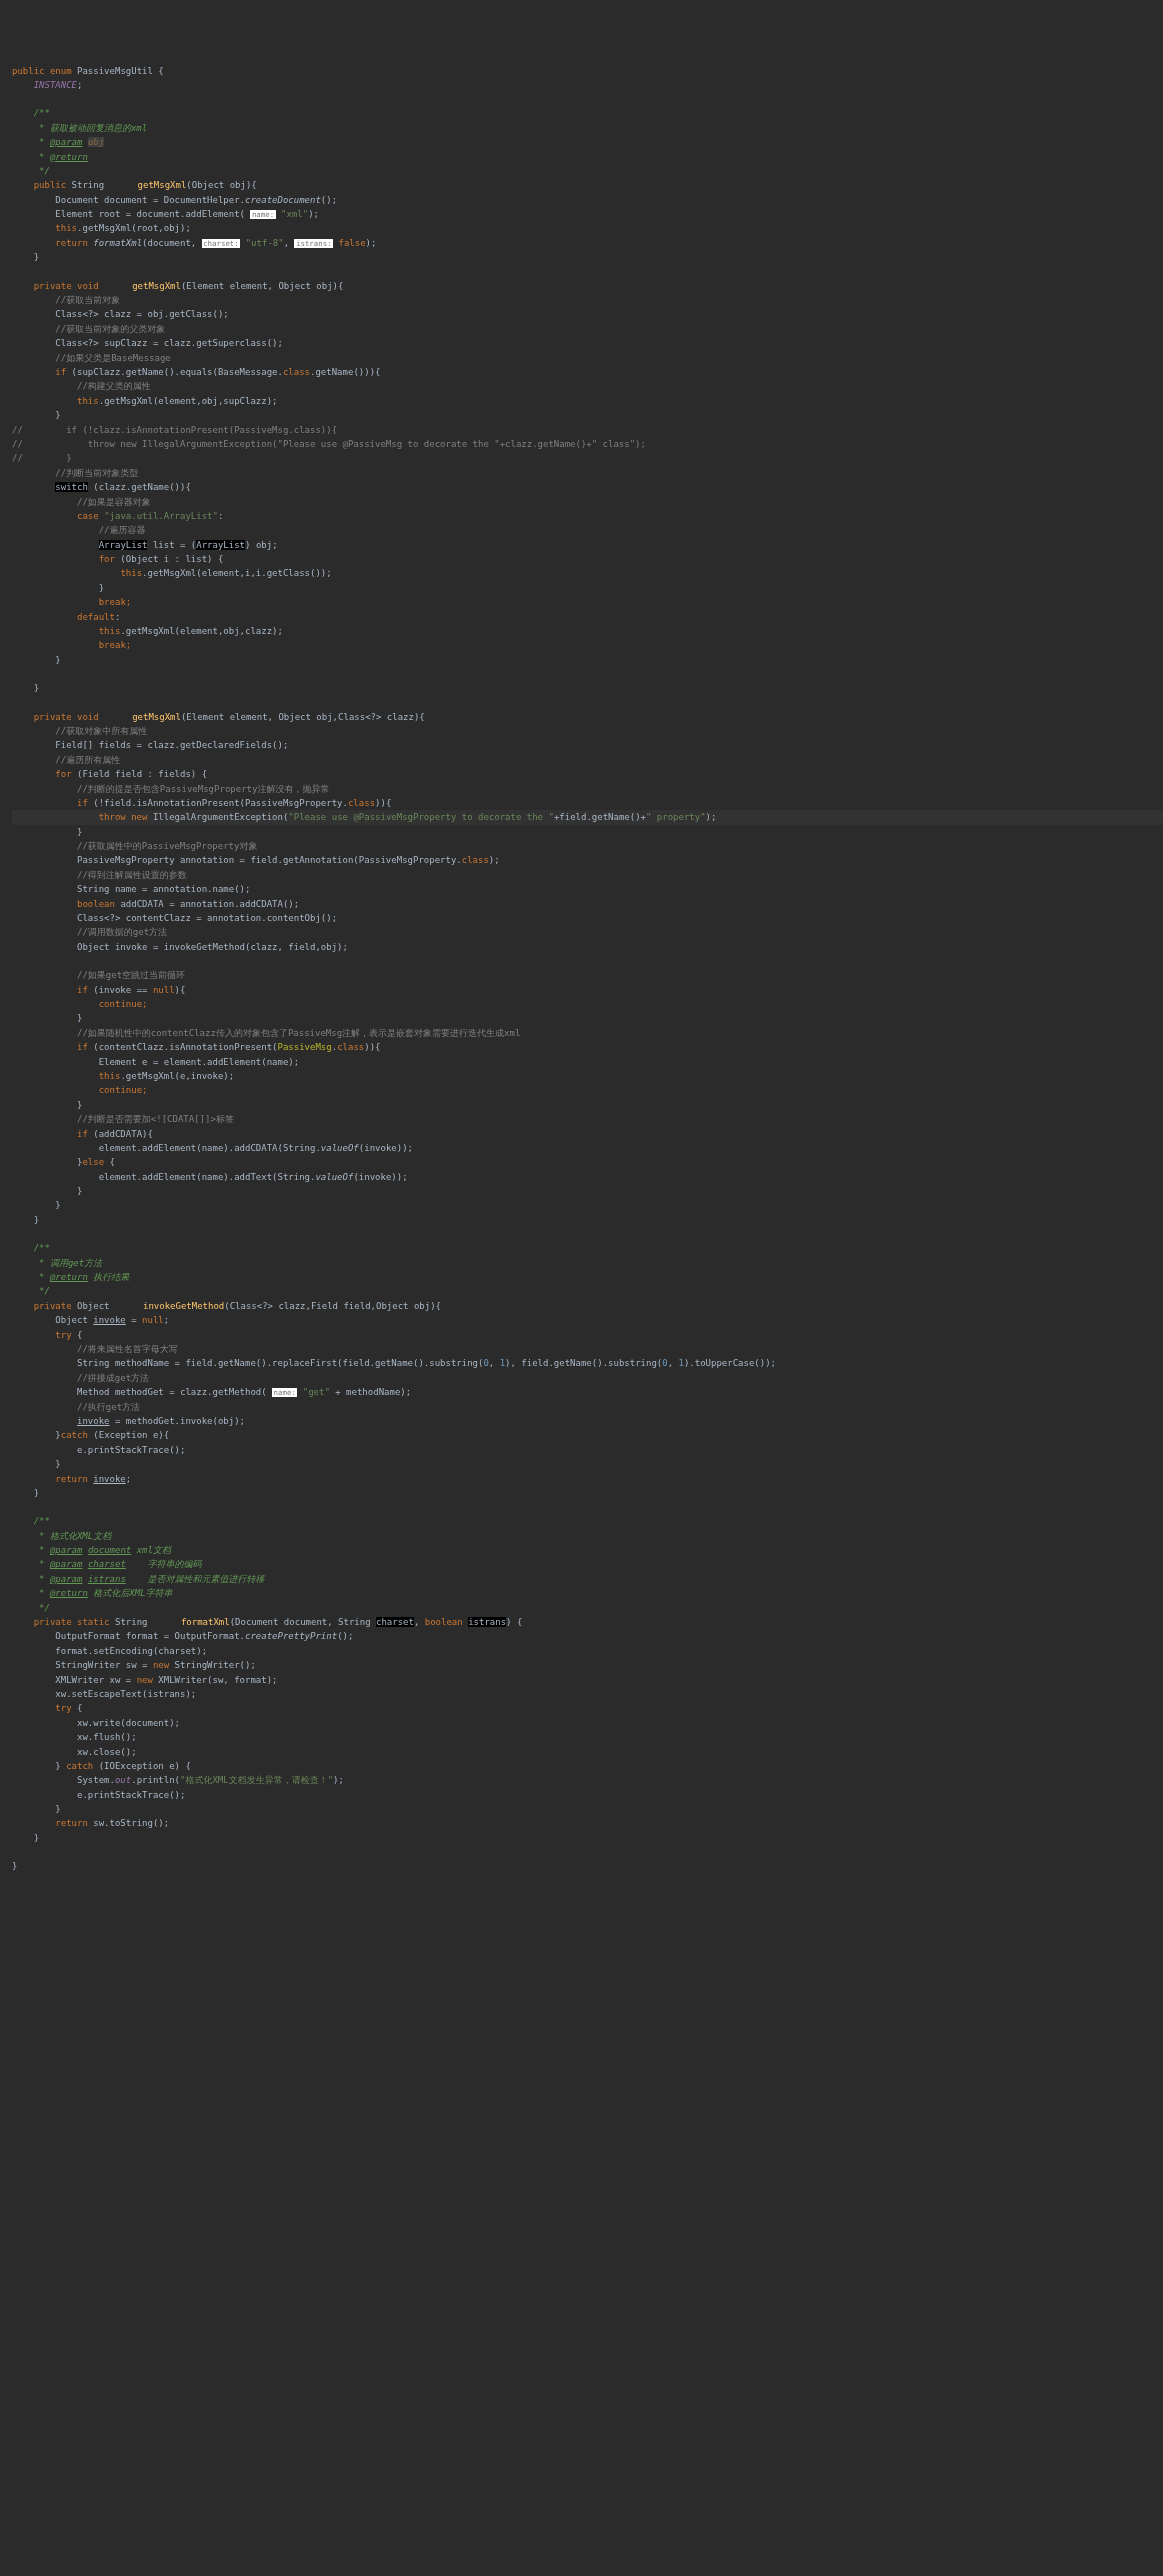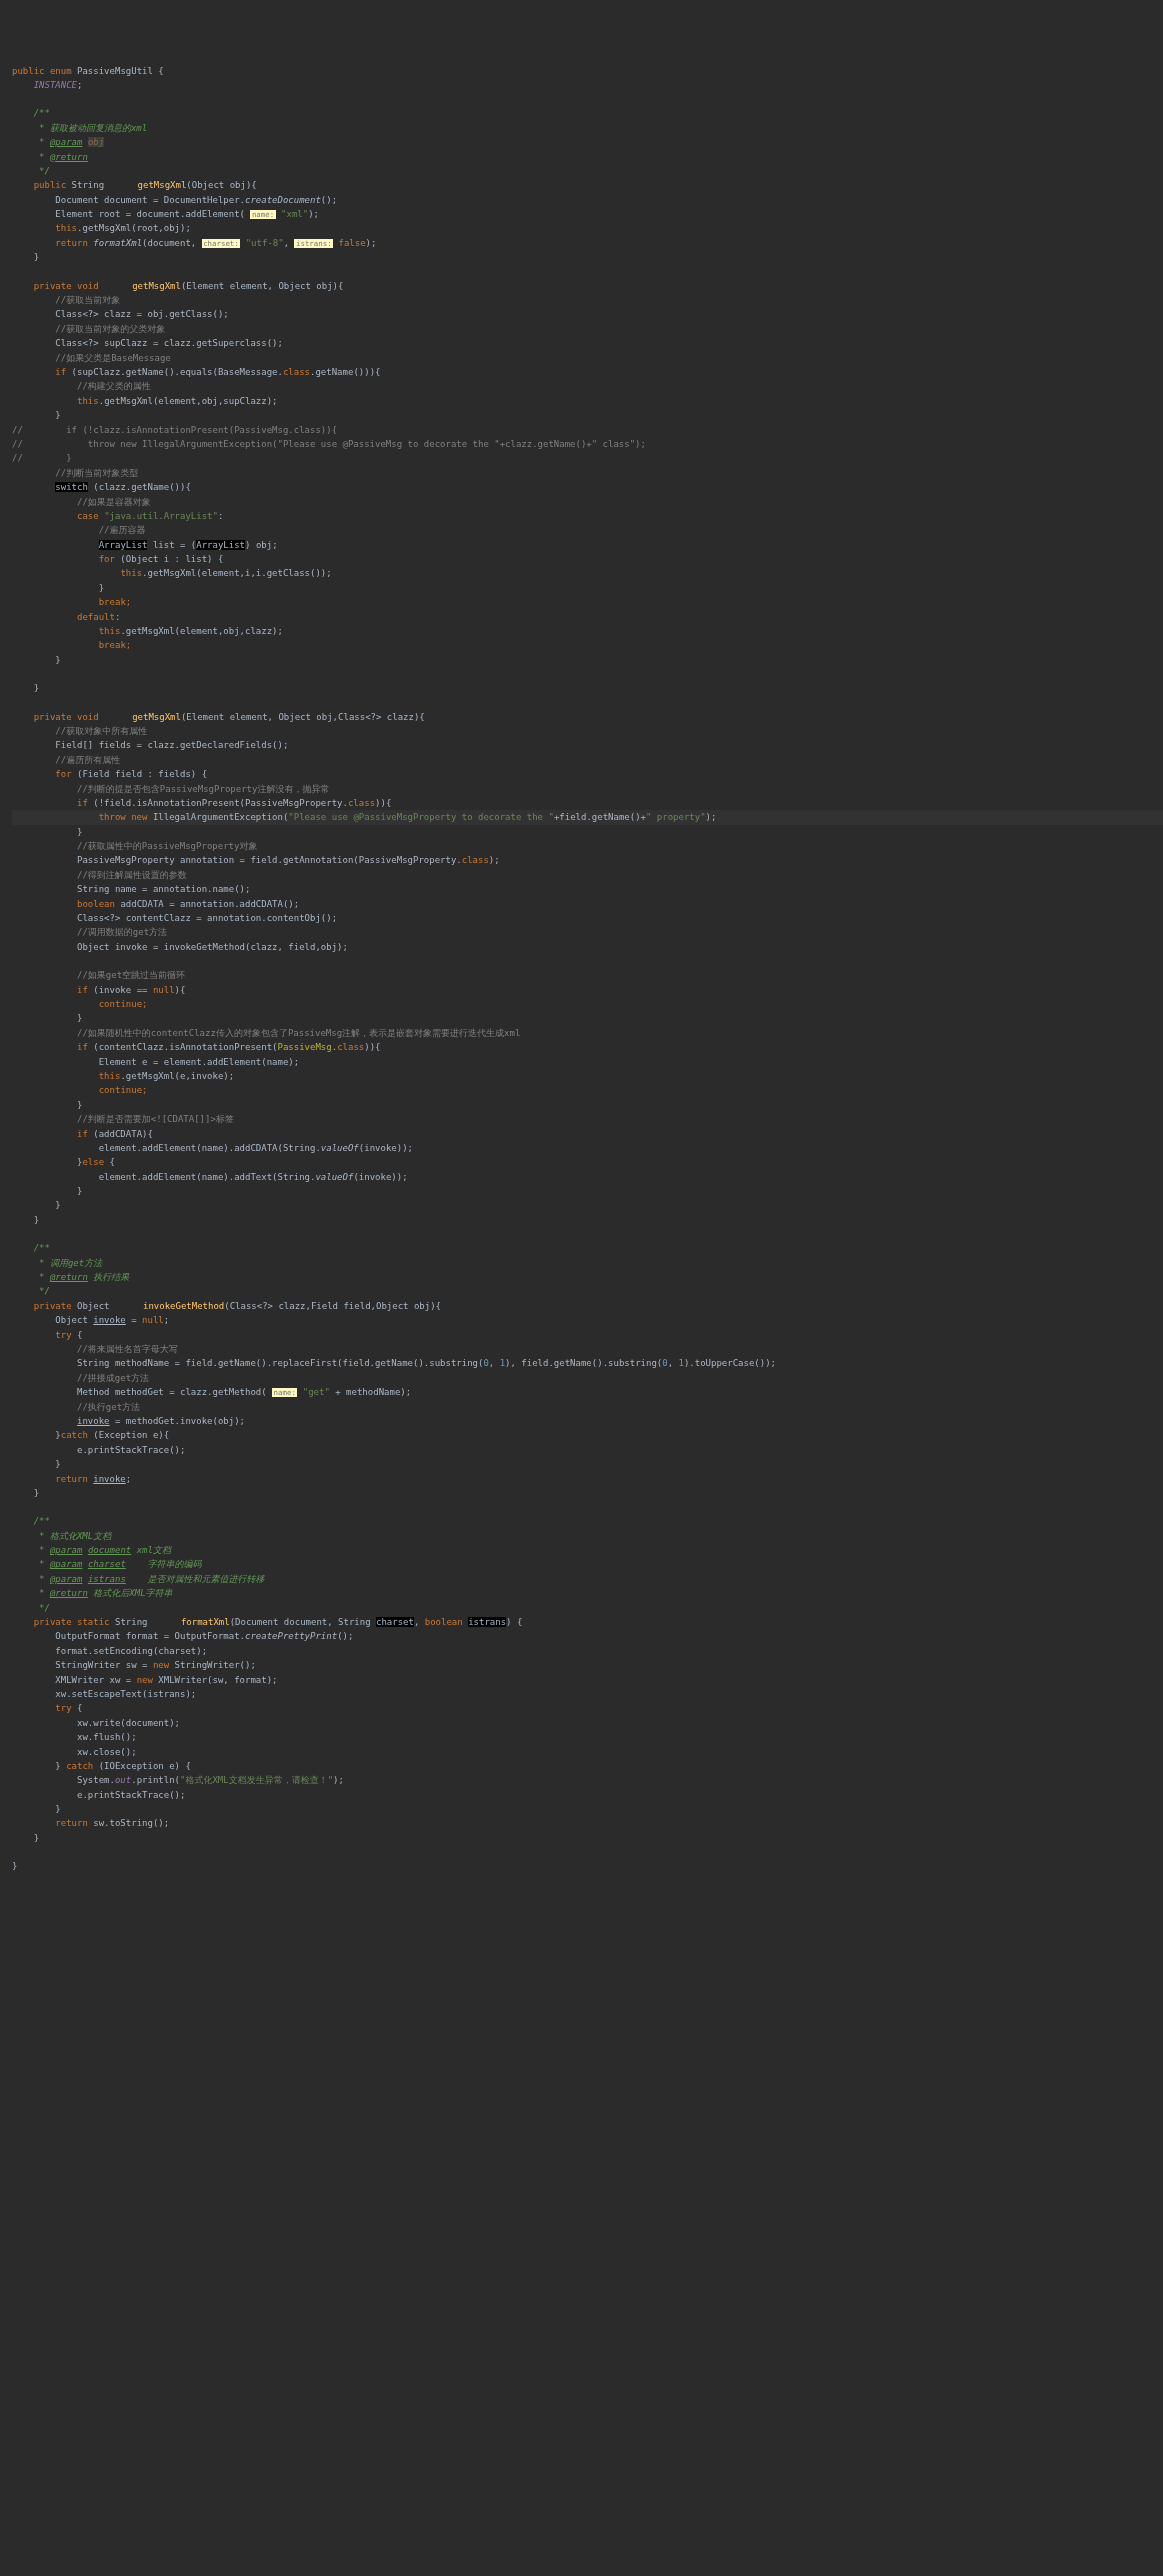--- a/index.html
+++ b/index.html
@@ -17,21 +17,21 @@
 .line.hl { background: #323232; }
 .kw { color: #cc7832; }
 .method-decl { color: #ffc66d; margin-left: 28px; }
 .static-method { color: #a9b7c6; font-style: italic; text-align: right; }
 .str { color: #6a8759; }
 .comment { color: #808080; }
 .doc { color: #629755; font-style: italic; }
 .doc-tag { color: #629755; font-style: italic; font-weight: normal; text-decoration: underline; }
 .doc-param { color: #8a653b; font-style: italic; background: #3c3f41; }
 .annotation { color: #bbb529; }
-.param-hint { color: #787878; background: #fef9c3; padding: 0 1.5px; font-size: 7.4px; }
+.param-hint { color: #787878; background: #ffffff; padding: 0 1.5px; font-size: 7.4px; }
 .warn { background: #000000; color: #a9b7c6; }
 .field { color: #9876aa; font-style: italic; }
 .const { color: #9876aa; font-style: italic; }
 .num { color: #6897bb; }
 .underline { text-decoration: underline; }
 </style>
 </head>
 <body>
 
 

